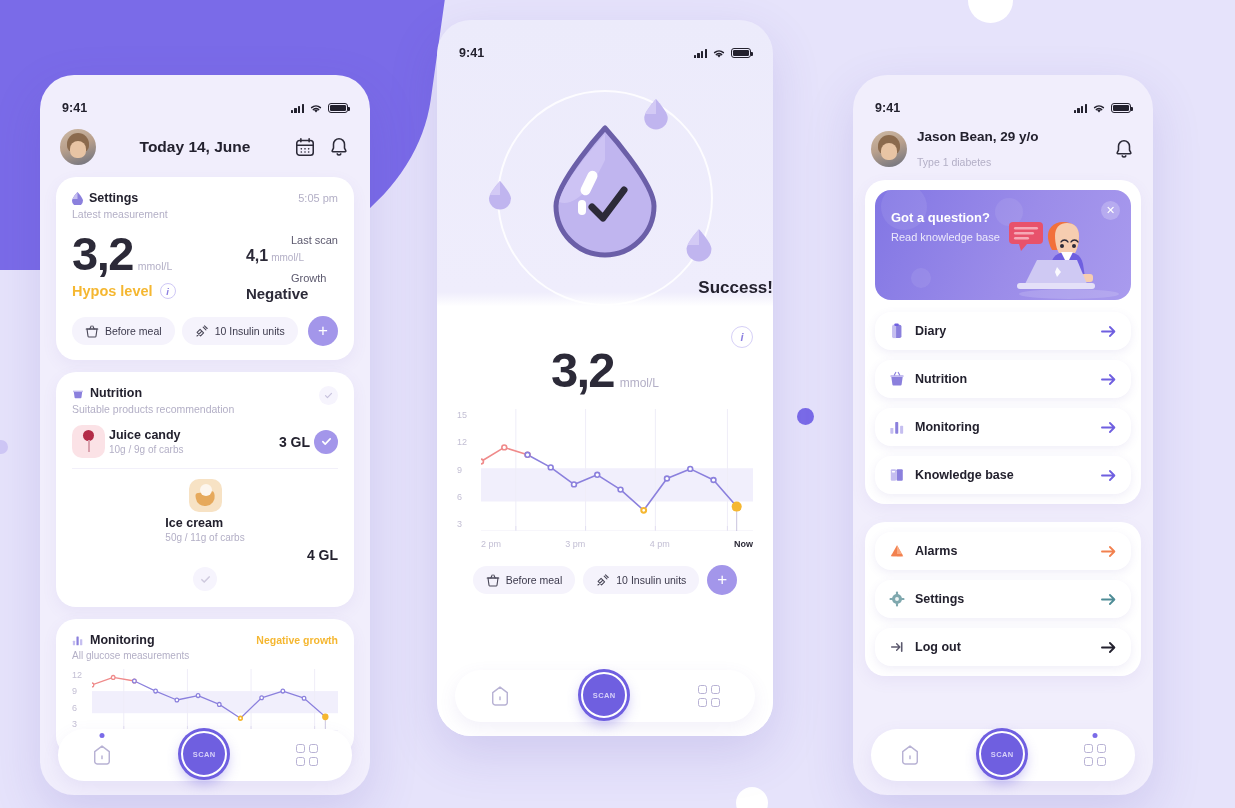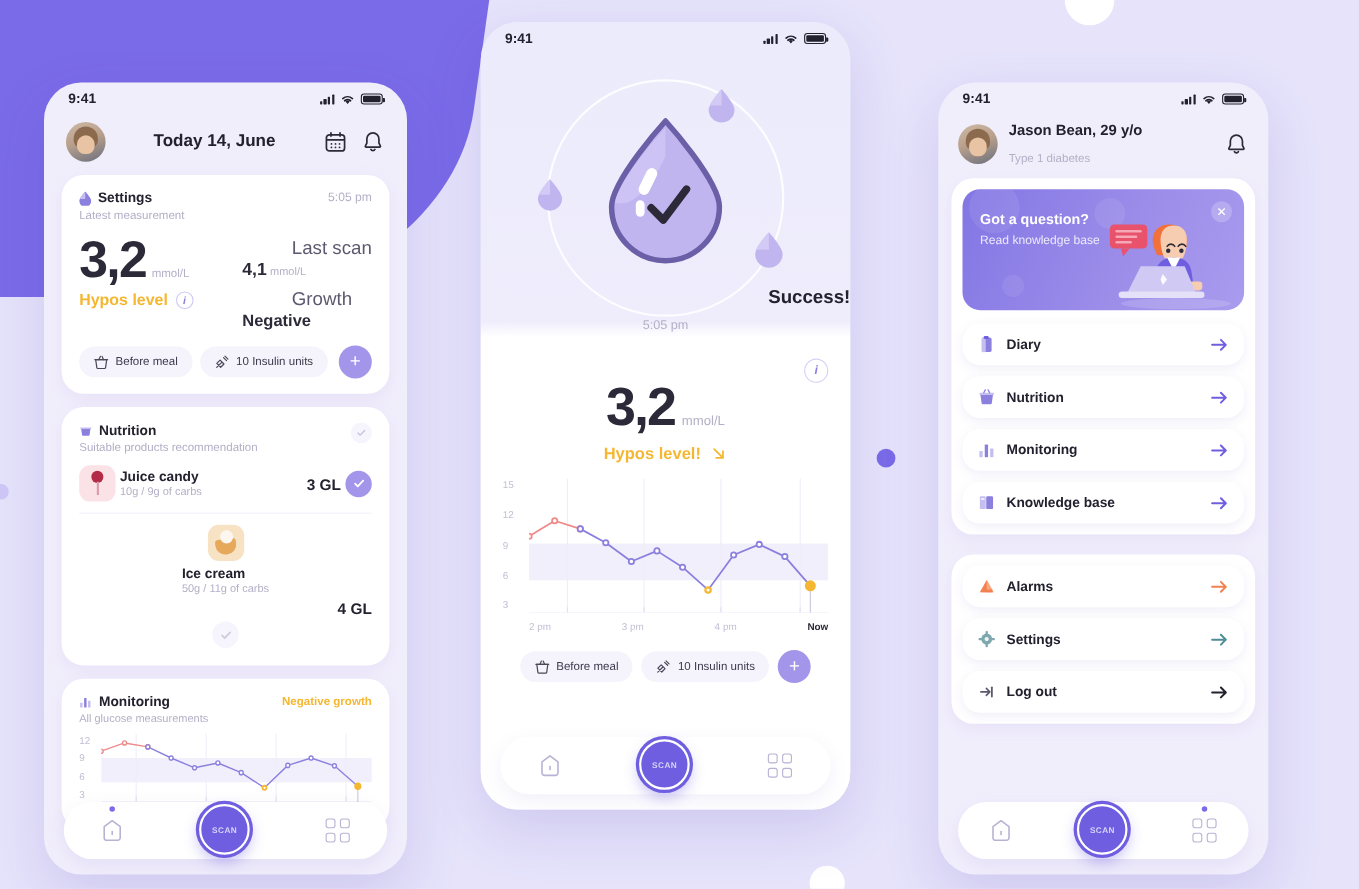--- a/index.html
+++ b/index.html
@@ -51,21 +51,21 @@
     overflow: hidden;
   }
   .phone-1 { left: 40px;  top: 75px;  width: 330px; height: 720px; }
   .phone-2 { left: 437px; top: 20px;  width: 336px; height: 716px;
              background: linear-gradient(#ecebfb 0%, #efedfc 38%, #ffffff 40%); }
   .phone-3 { left: 853px; top: 75px;  width: 300px; height: 720px; }
 
   
   .statusbar {
     display: flex; align-items: center; justify-content: space-between;
-    padding: 8px 22px 0 22px;
+    padding: 26px 22px 0 22px;
     font-size: 12.5px; font-weight: bold; color: #23212e;
     letter-spacing: .1px;
   }
   .status-icons { display: flex; align-items: center; gap: 5px; }
   .sig { display: flex; align-items: flex-end; gap: 1.5px; height: 9px; }
   .sig i { width: 2.2px; background: #23212e; border-radius: .6px; display:block; }
   .sig i:nth-child(1){ height: 3px; }
   .sig i:nth-child(2){ height: 5px; }
   .sig i:nth-child(3){ height: 7px; }
   .sig i:nth-child(4){ height: 9px; }
@@ -116,21 +116,21 @@
   .glu-top { display:flex; align-items:center; justify-content:space-between; }
   .glu-t-left{ display:flex; align-items:center; gap:6px; }
   .glu-title{ font-size:12.5px; font-weight:bold; color:#23212e; }
   .glu-time{ font-size:11px; color:#b3afc6; }
   .glu-sub{ font-size:10.5px; color:#b3afc6; margin-top:3px; }
   .glu-body{ display:flex; justify-content:space-between; align-items:flex-start; margin-top:10px; }
   .glu-big{ display:flex; align-items:baseline; }
   .glu-val{ font-size:47px; font-weight:bold; color:#2c2a38; letter-spacing:-1.5px; line-height:1; }
   .glu-unit{ font-size:10.5px; color:#b3afc6; margin-left:5px; }
   .glu-right{ text-align:left; padding-top:4px; }
-  .glu-lbl{ font-size:17px; color:#5c596e;margin-left:45px; }
+  .glu-lbl{ font-size:11px; color:#5c596e;margin-left:45px; }
   .glu-scan{ font-size:16px; font-weight:bold; color:#2c2a38; margin-top:1px; }
   .glu-scan small{ font-size:10px; color:#b3afc6; font-weight:normal; margin-left:3px; }
   .glu-growth{ font-size:15px; font-weight:bold; color:#2c2a38; margin-top:1px; }
   .hypo-row{ display:flex; align-items:center; gap:7px; margin-top:6px; }
   .hypo-txt{ font-size:14.5px; font-weight:bold; color:#f5b731; }
   .info-circ{
     width:16px; height:16px; border-radius:50%;
     border:1.2px solid #cfc8f6; color:#8b7fe0;
     font-size:9.5px; font-weight:bold; display:flex; align-items:center; justify-content:center;
     font-style: italic; cursor:pointer;
@@ -583,26 +583,20 @@
   </div>
 
   <div class="p2-sheet">
     <div class="p2-info">i</div>
 
     <div class="p2-big">
       <span class="p2-val">3,2</span>
       <span class="p2-unit">mmol/L</span>
     </div>
 
-    <div class="p2-hypo">
-      <span>Hypos level!</span>
-      <svg width="15" height="15" viewBox="0 0 16 16">
-        <path d="M3.5 3.5L12 12M12 5.5V12H5.5" stroke="#f5b731" stroke-width="1.7" fill="none" stroke-linecap="round" stroke-linejoin="round"></path>
-      </svg>
-    </div>
 
     <div style="position:relative; margin-top:14px; padding-left:24px;">
       <div class="axis-y" id="p2-yaxis" style="height:118px; top:2px;">
           <span>15</span>
           <span>12</span>
           <span>9</span>
           <span>6</span>
           <span>3</span>
         </div>
       <div class="chart" style="height:122px;">

